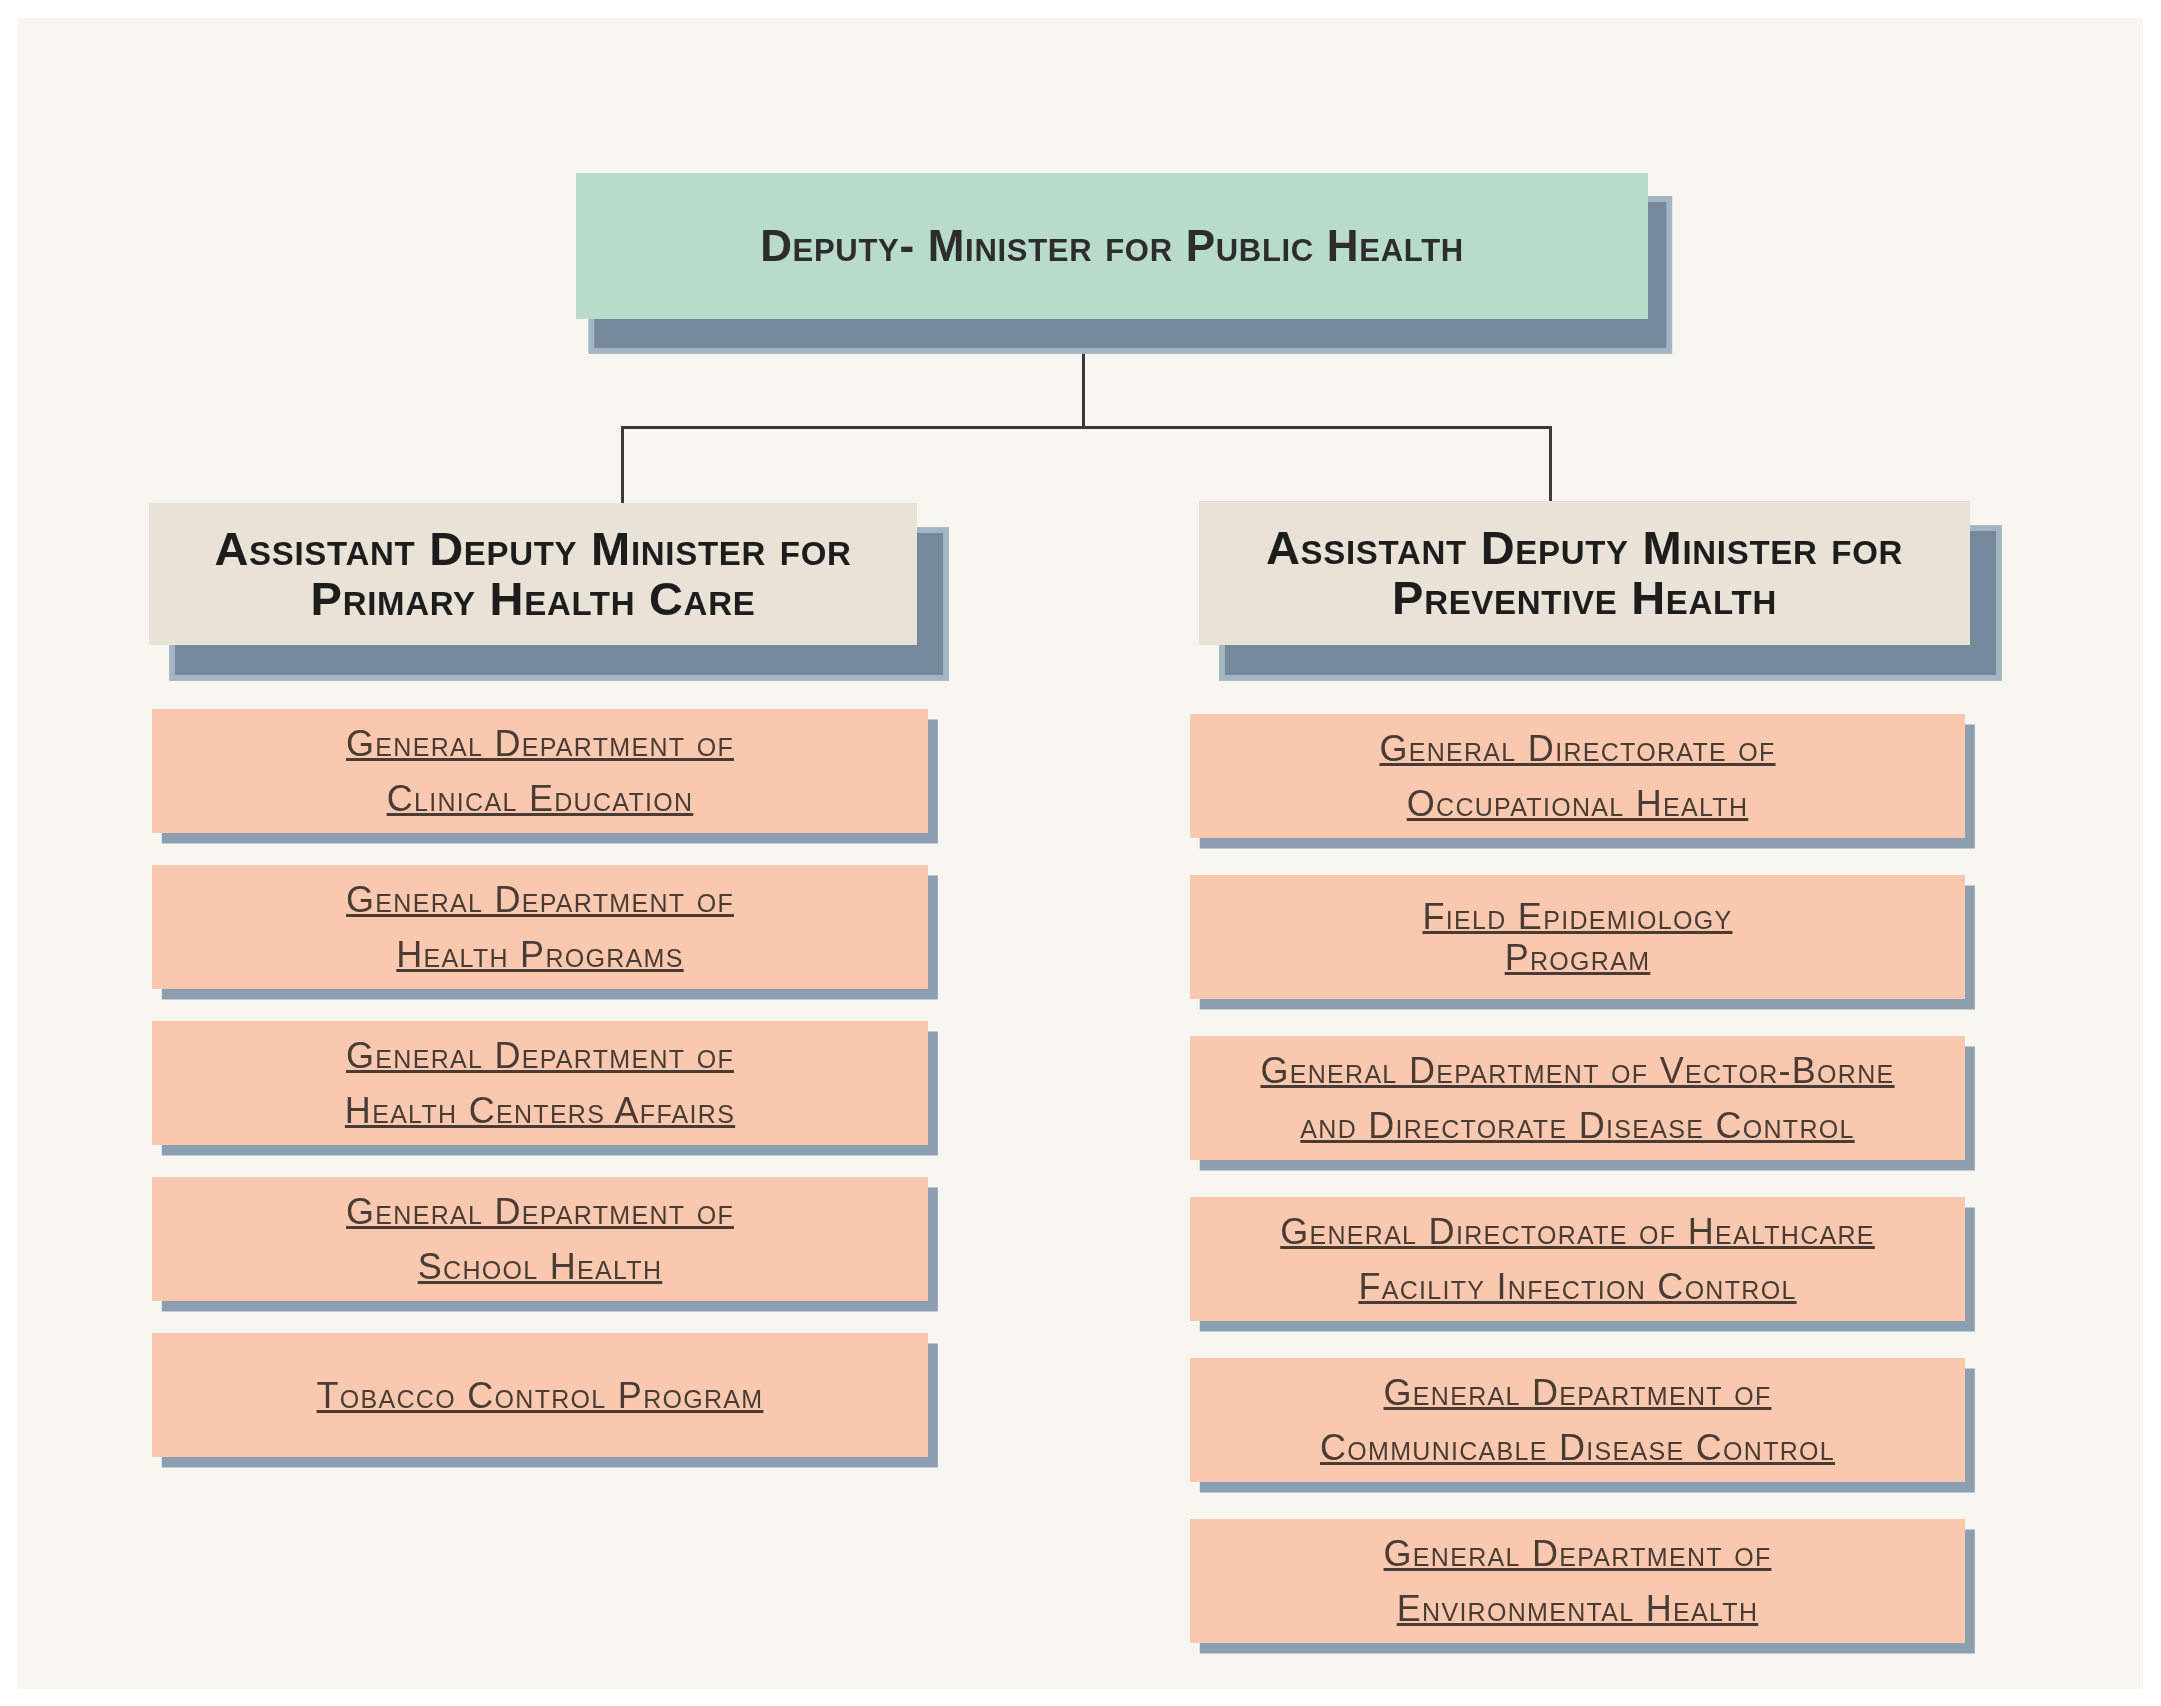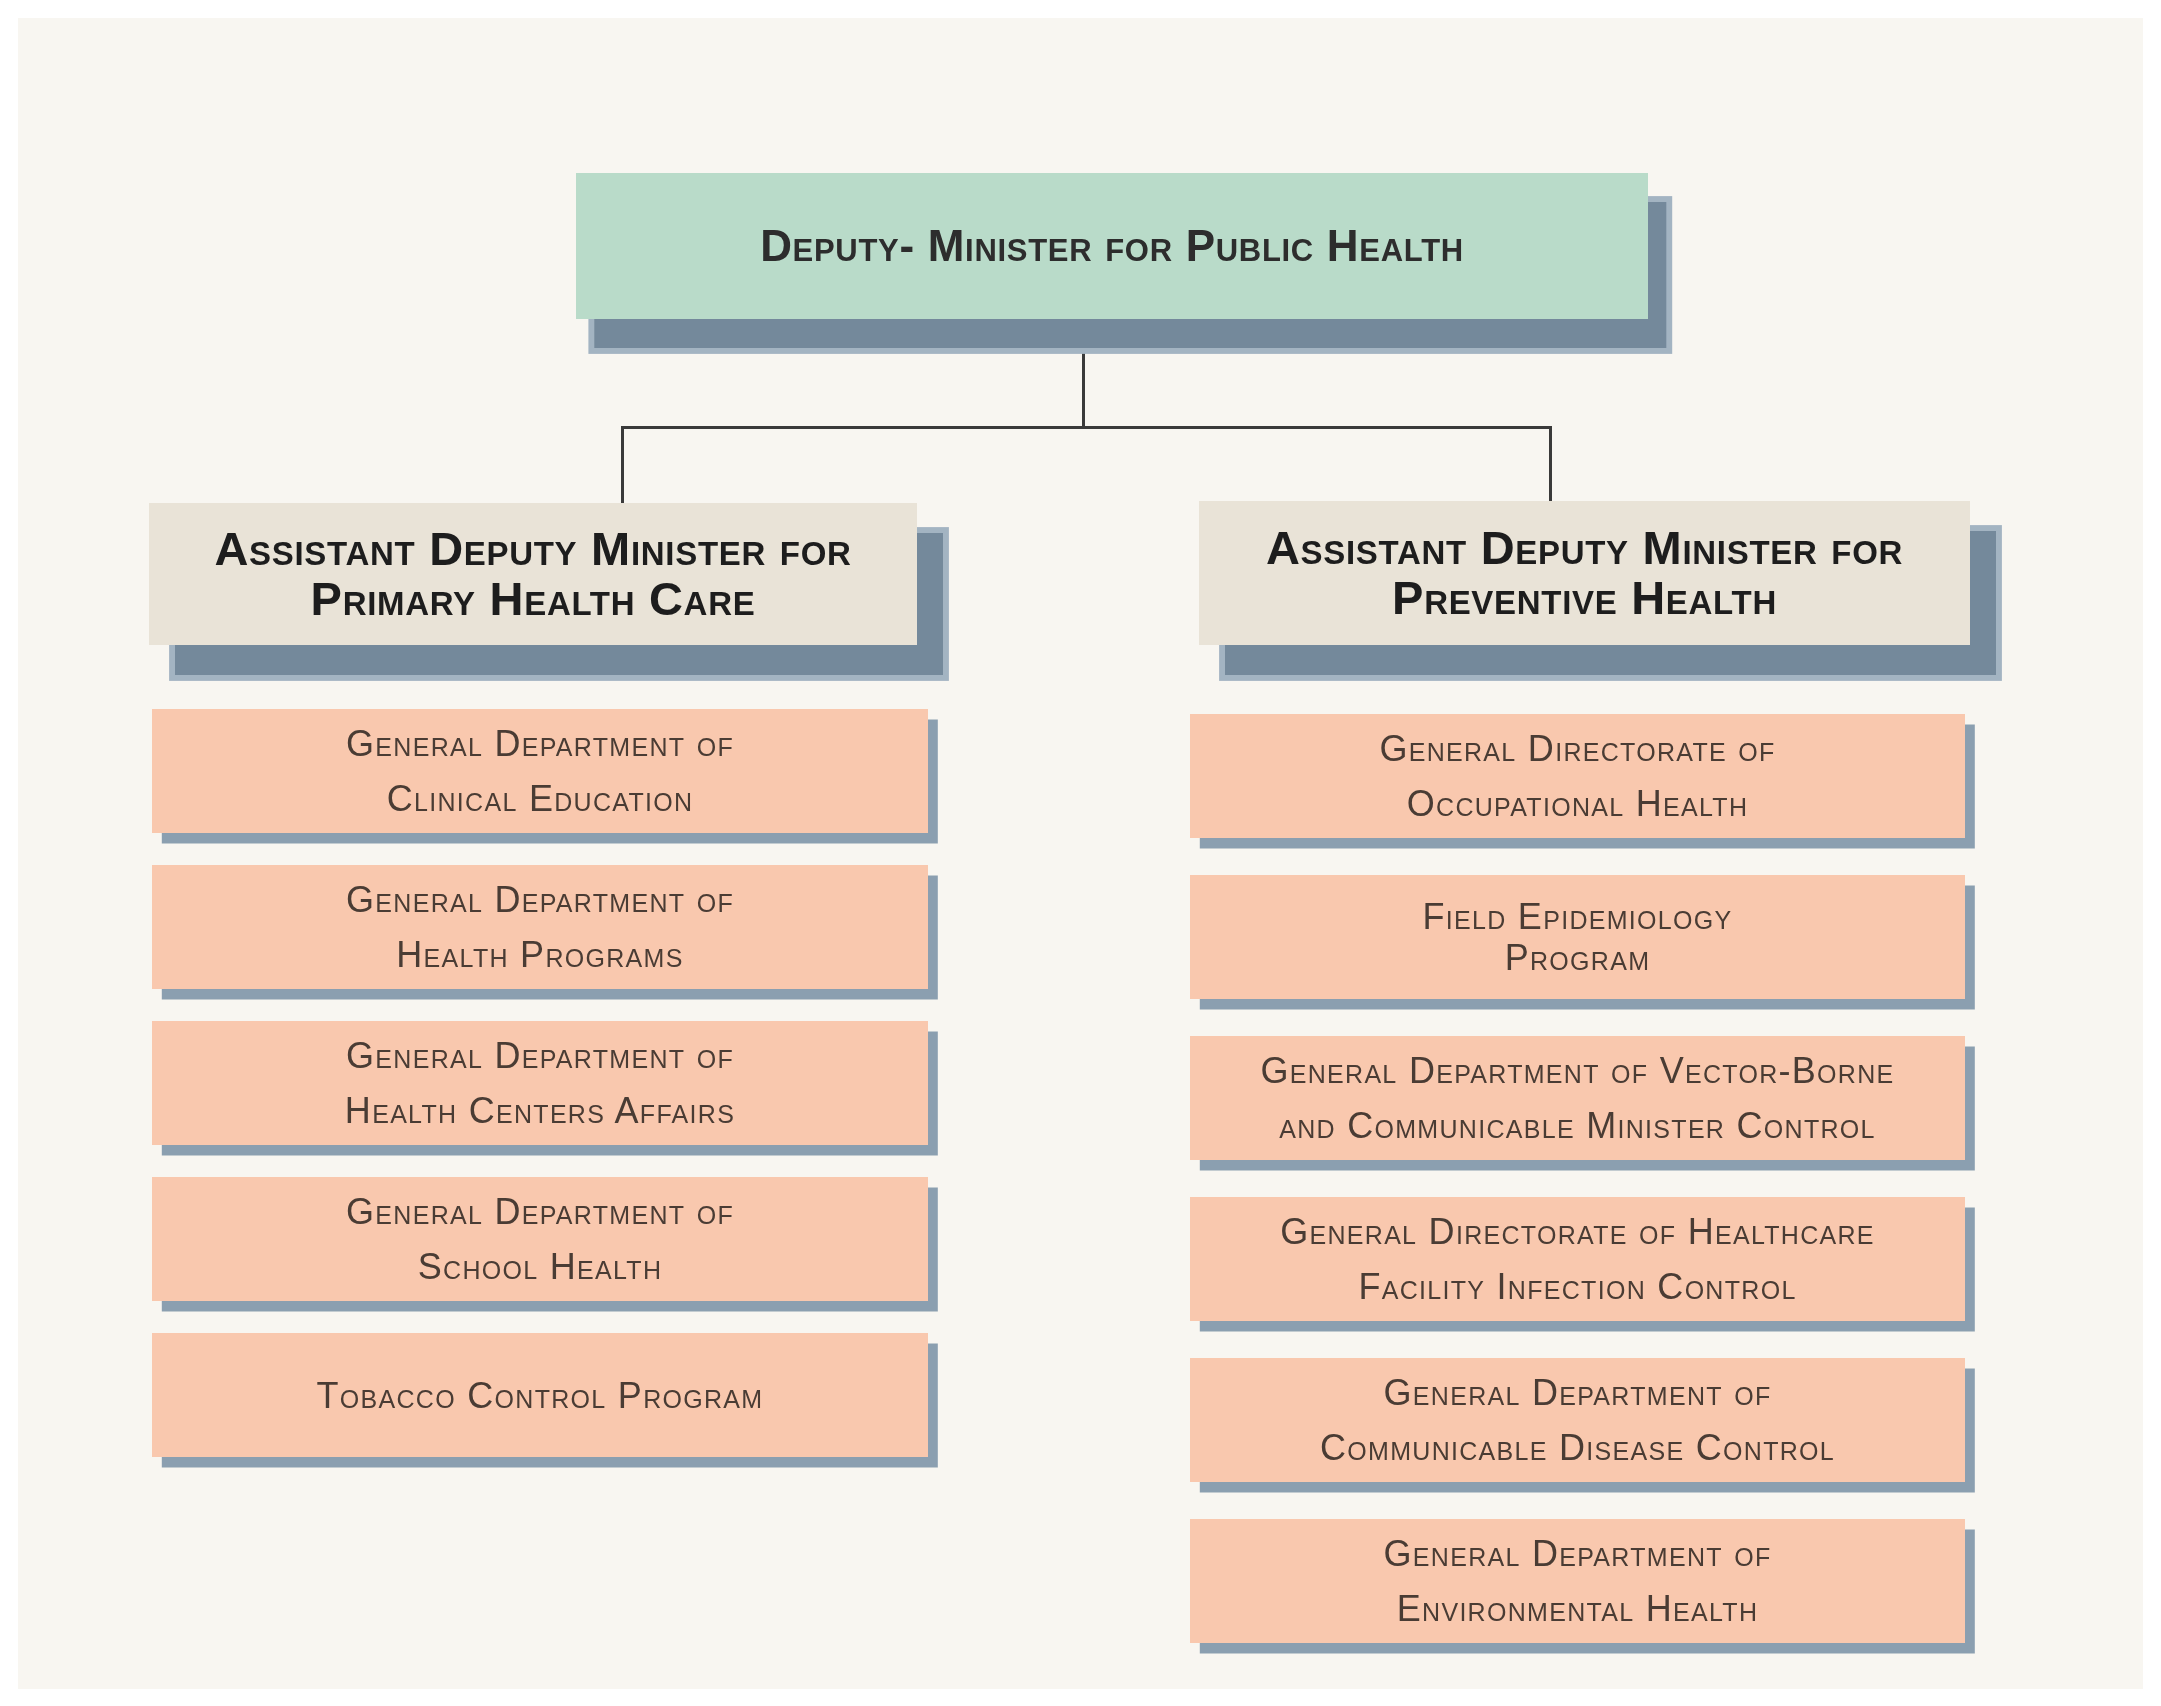--- a/index.html
+++ b/index.html
@@ -75,20 +75,21 @@
     box-shadow: 9.8px 10.5px 0 var(--leaf_shadow, #8b9fb0);
     display: flex;
     flex-direction: column;
     justify-content: center;
     align-items: center;
     text-align: center;
     font-variant: small-caps;
     font-size: 36px;
     letter-spacing: 1.3px;
     color: var(--leaf_text, #4a3c34);
+    text-decoration: underline;
   }
   .node .node-line { line-height: 55px; }
   .node.tight .node-line { line-height: 41px; }
 </style>
 </head>
 <body>
 
 <div class="canvas">
   <div class="panel"></div>
 
@@ -136,21 +137,21 @@
       <div class="node">
         <div class="node-line">General Directorate of</div>
         <div class="node-line">Occupational Health</div>
       </div>
       <div class="node tight">
         <div class="node-line">Field Epidemiology</div>
         <div class="node-line">Program</div>
       </div>
       <div class="node">
         <div class="node-line">General Department of Vector-Borne</div>
-        <div class="node-line">and Communicable Minister Control</div>
+        <div class="node-line">and Directorate Disease Control</div>
       </div>
       <div class="node">
         <div class="node-line">General Directorate of Healthcare</div>
         <div class="node-line">Facility Infection Control</div>
       </div>
       <div class="node">
         <div class="node-line">General Department of</div>
         <div class="node-line">Communicable Disease Control</div>
       </div>
       <div class="node">

